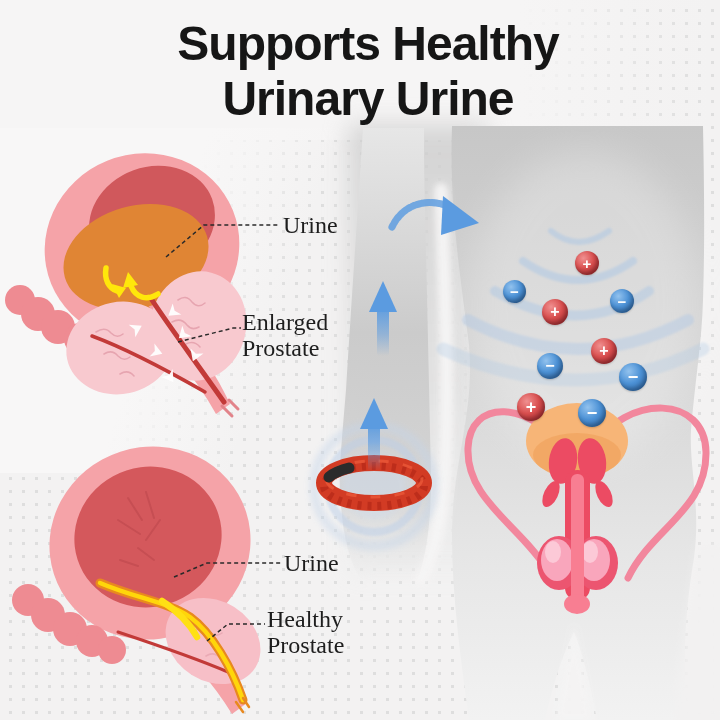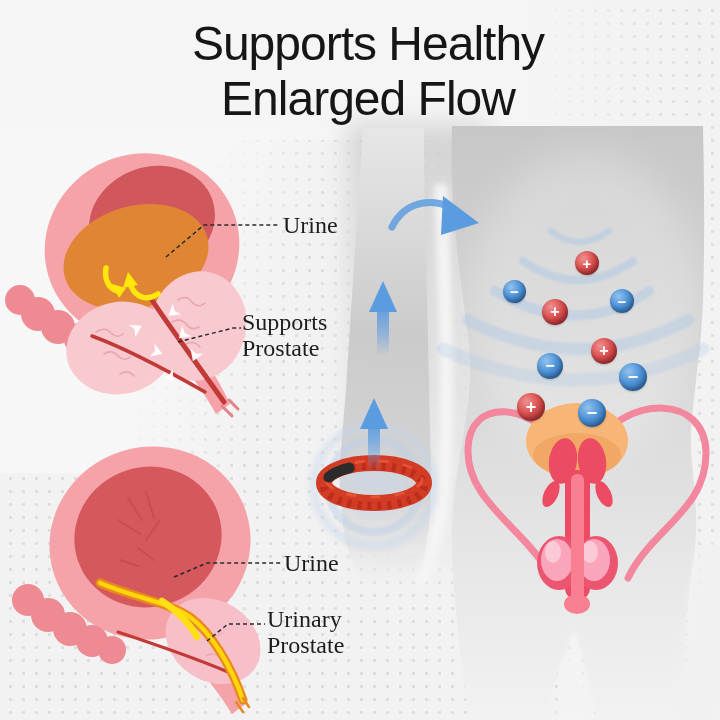--- a/index.html
+++ b/index.html
@@ -14,21 +14,21 @@
     position:absolute; left:0; top:0; width:720px; height:140px;
     background:linear-gradient(90deg,#f6f5f5 0%,#f6f5f5 72%,rgba(246,245,245,0.25) 88%,rgba(246,245,245,0) 100%);
   }
   .bg-wedge{
     position:absolute; left:0; top:128px; width:352px; height:345px;
     background:linear-gradient(108deg,#f8f7f7 45%,rgba(248,247,247,0.55) 60%,rgba(248,247,247,0) 74%);
   }
   .scene{position:absolute; left:0; top:0; width:720px; height:720px;}
   .title{
     position:absolute; top:16px; left:0; right:0; text-align:center;
-    font-weight:400; font-size:48px; line-height:55px; letter-spacing:-1px;
+    font-weight:700; font-size:48px; line-height:55px; letter-spacing:-1px;
     color:#161616; z-index:6;padding-left:16px;
   }
   .label{
     position:absolute; color:#1e1e1e; font-size:24px; line-height:26px; z-index:6;font-family:Liberation Serif, serif;
   }
   .ion{
     position:absolute; border-radius:50%; display:flex; align-items:center; justify-content:center;
     color:#ffffff; font-weight:bold; z-index:5; line-height:1;
     box-shadow: inset -2px -3px 4px rgba(0,0,0,0.28), 0 1px 2px rgba(0,0,0,0.18);
   }
@@ -260,27 +260,27 @@
     </div>
   <div class="ion pos" style="left:517px;top:393px;width:28px;height:28px;font-size:18px;">
       <span>+</span>
     </div>
   <div class="ion neg" style="left:578px;top:399px;width:28px;height:28px;font-size:18px;">
       <span>−</span>
     </div>
 
   <div class="label" style="left:283px;top:212px;">Urine</div>
   <div class="label" style="left:242px;top:309px;">
-    <div>Supports</div>
+    <div>Enlarged</div>
     <div>Prostate</div>
   </div>
   <div class="label" style="left:284px;top:550px;">Urine</div>
   <div class="label" style="left:267px;top:606px;">
-    <div>Urinary</div>
+    <div>Healthy</div>
     <div>Prostate</div>
   </div>
 
   <div class="title">
     <div>Supports Healthy</div>
-    <div>Enlarged Flow</div>
+    <div>Urinary Urine</div>
   </div>
 
 </div>
 
 </body></html>

